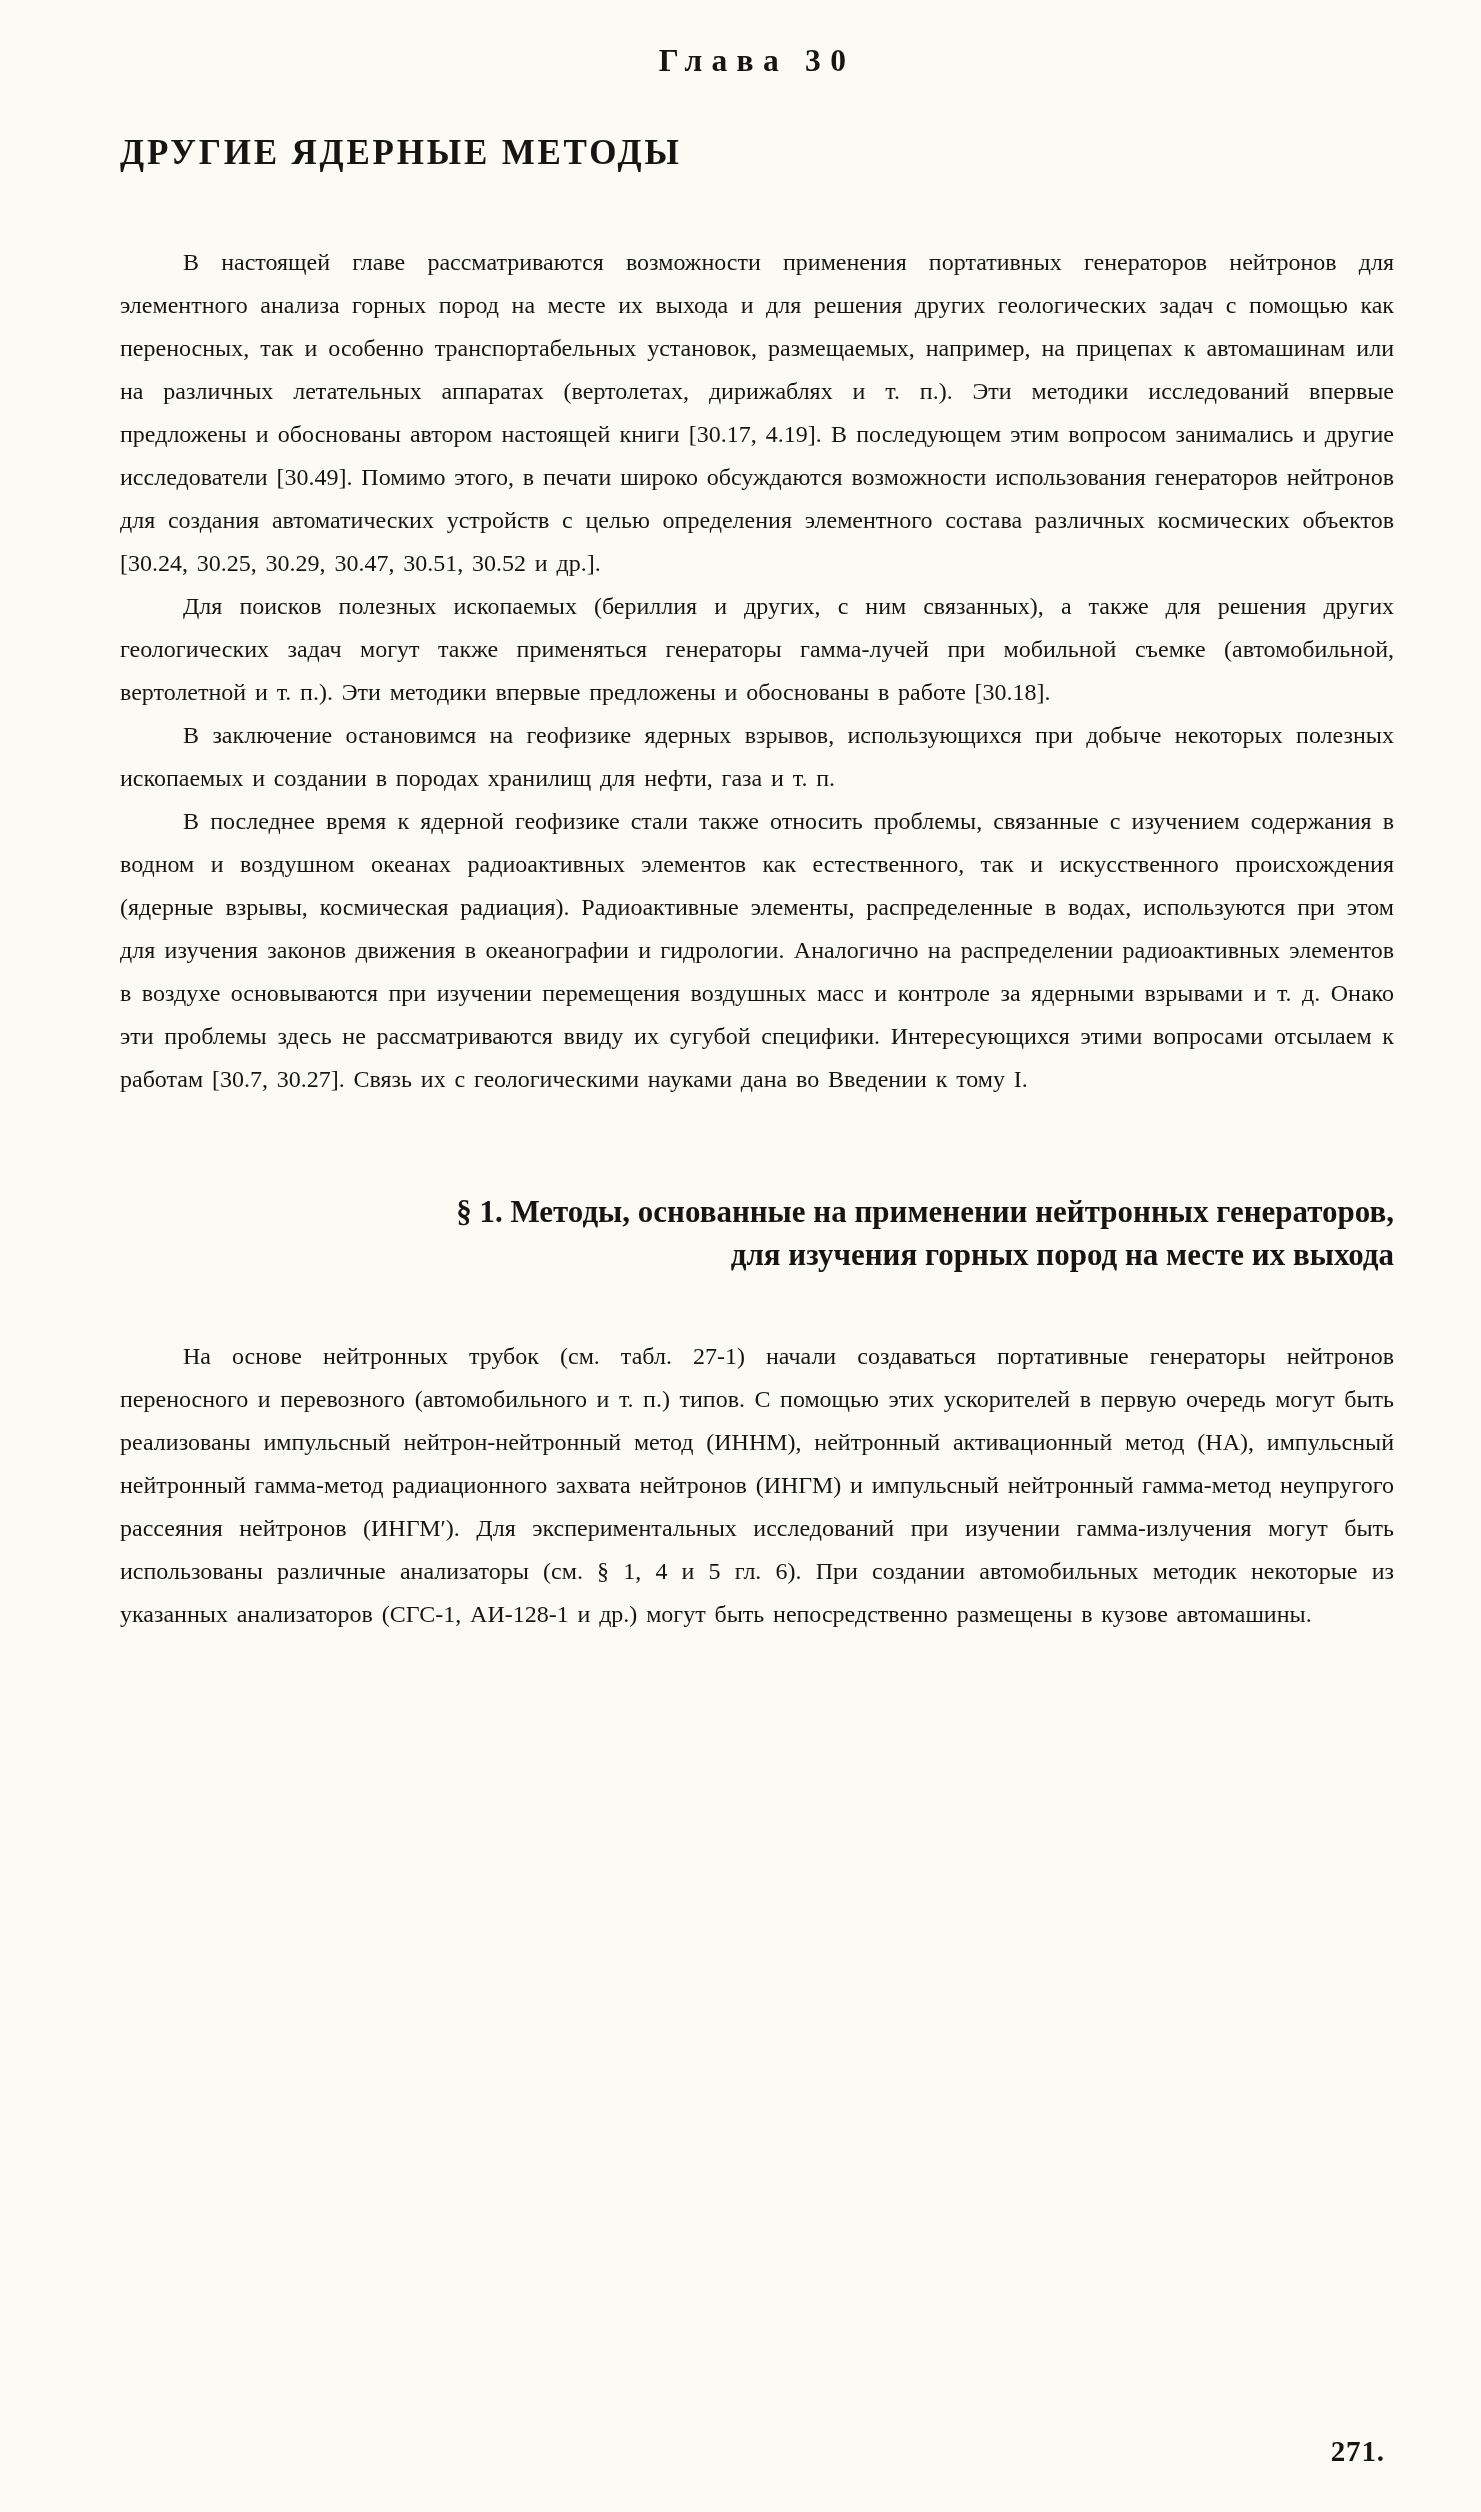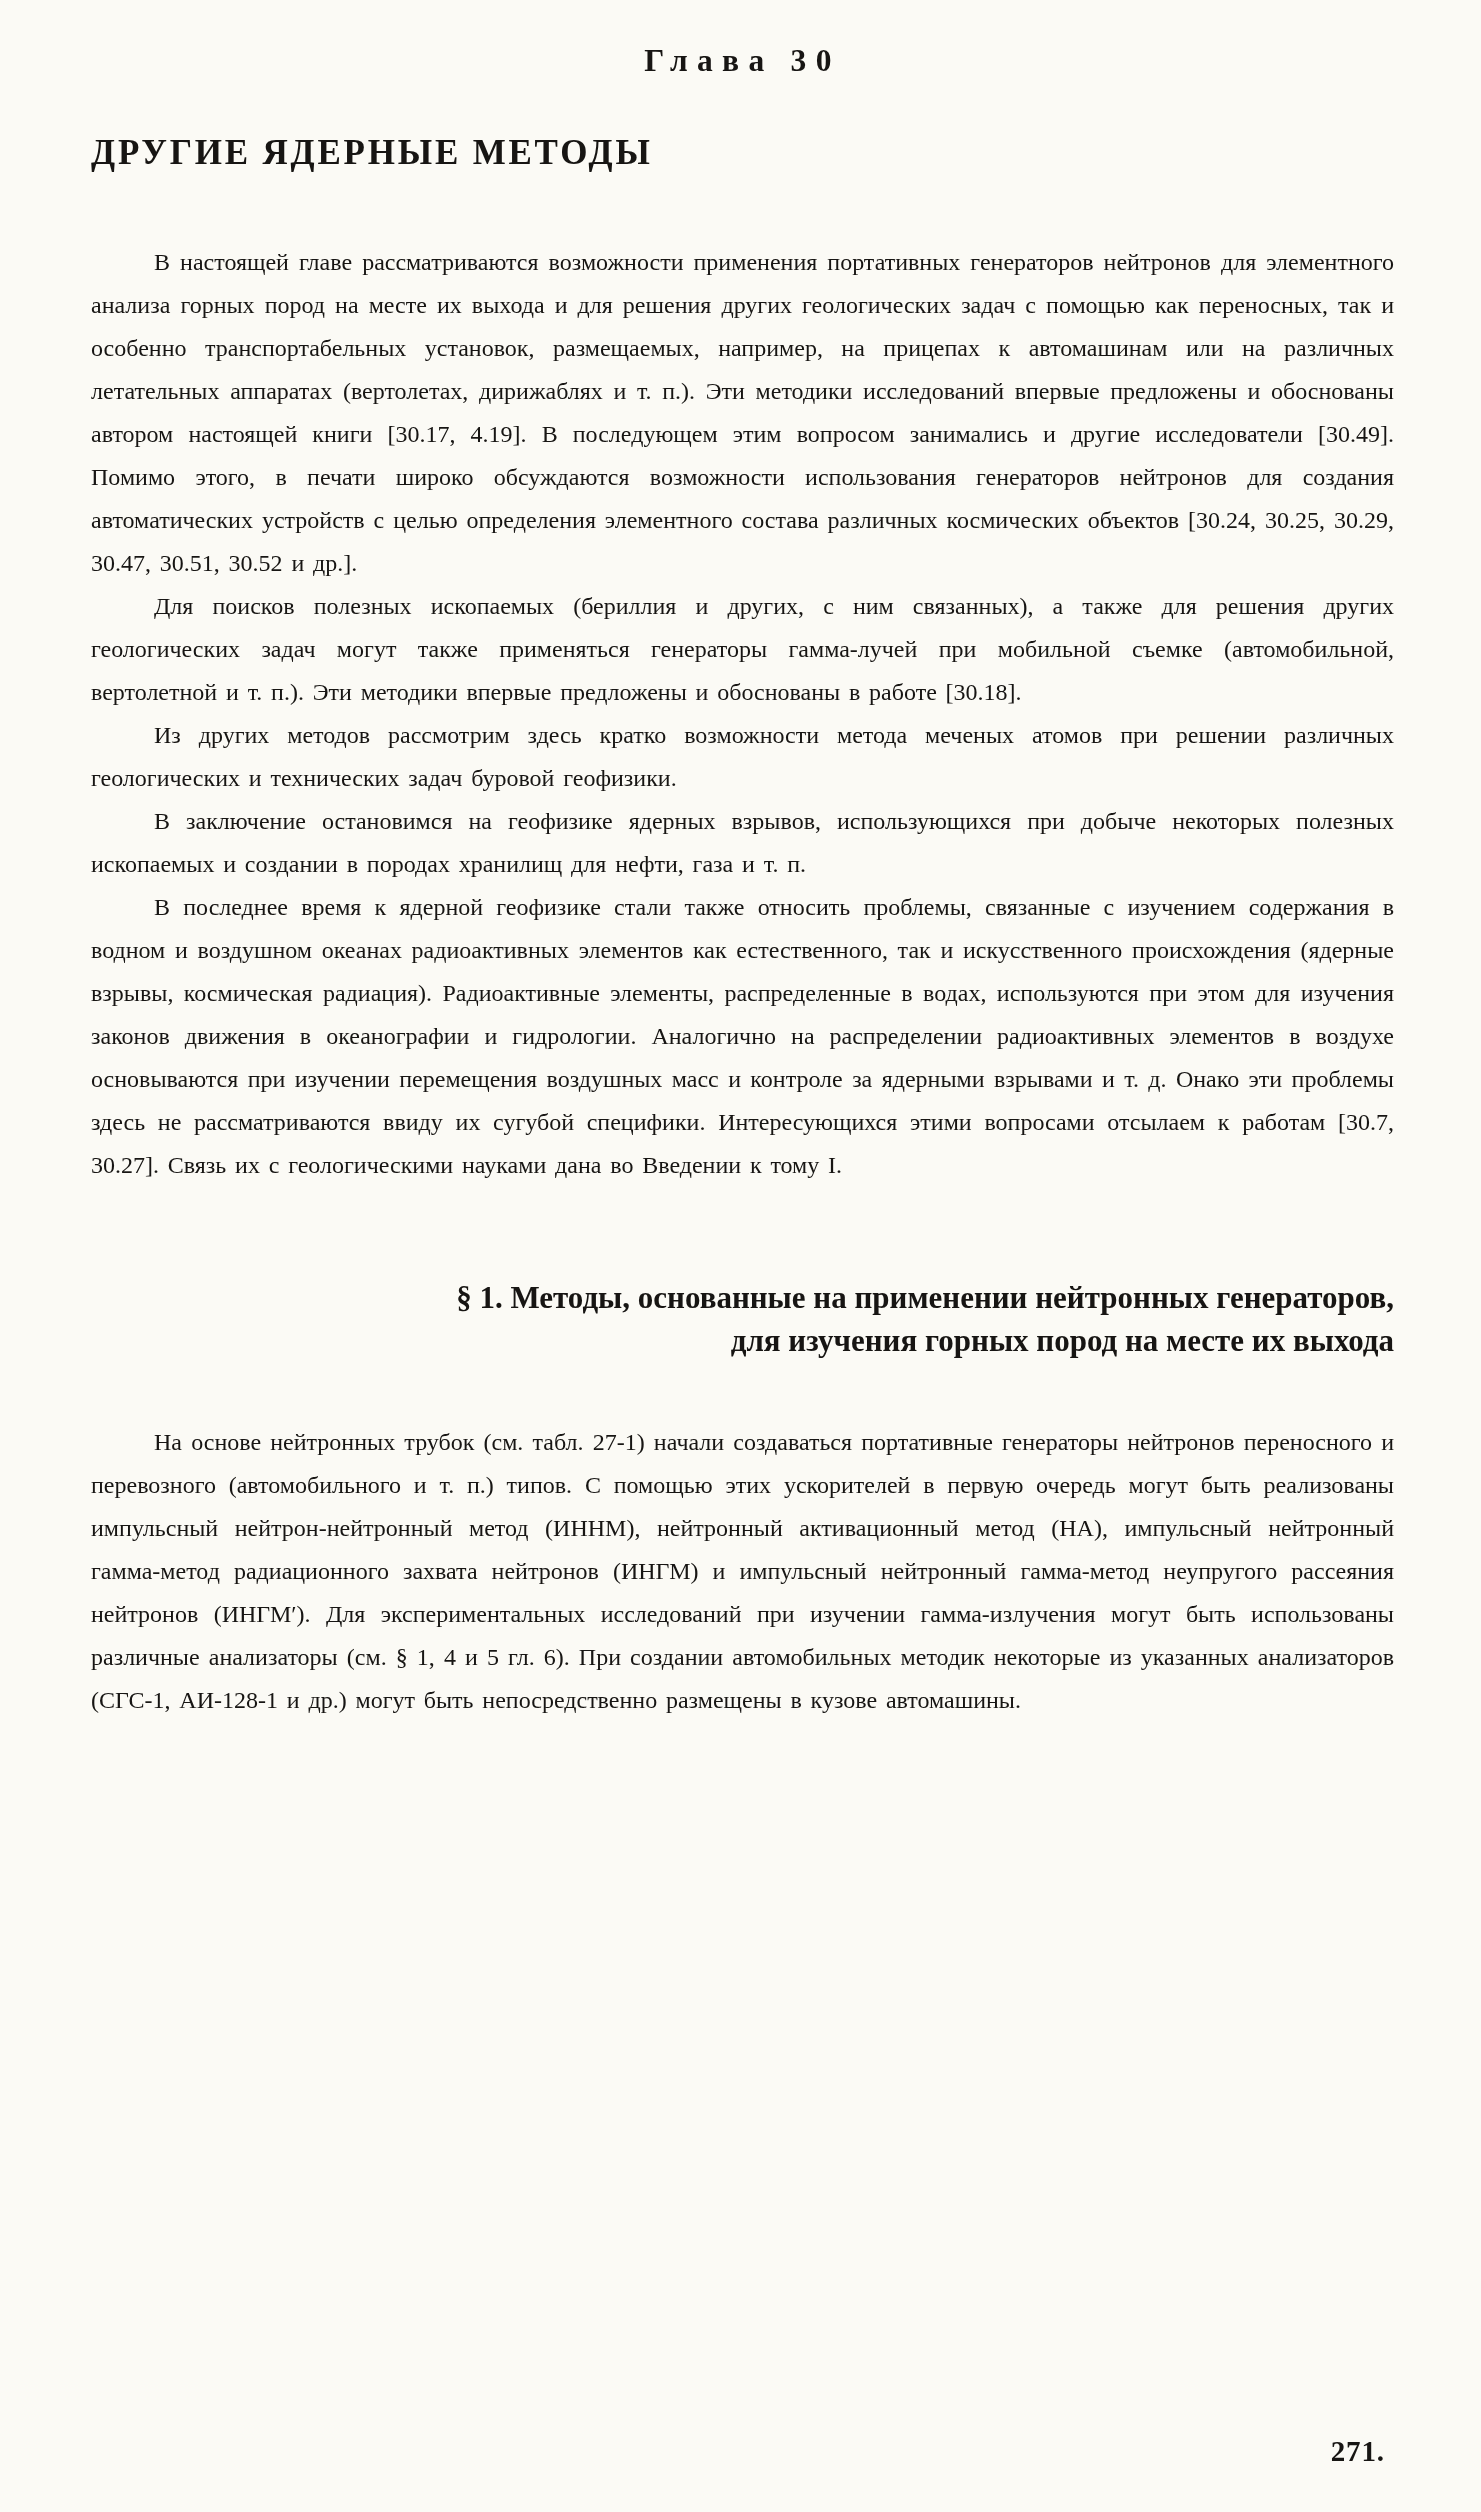--- a/index.html
+++ b/index.html
@@ -9,21 +9,21 @@
   }
   .page {
     position: relative;
     width: 1481px;
     height: 2512px;
     margin: 0 auto;
     background: #fbfaf5;
     color: #171513;
     font-family: "Liberation Serif", "DejaVu Serif", serif;
     box-sizing: border-box;
-    padding: 37px 87px 56px 91px;
+    padding: 37px 87px 56px 120px;
     overflow: hidden;
   }
   .chapter-label {
     text-align: center;
     font-size: 31.5px;
     font-weight: bold;
     letter-spacing: 9.3px;
     margin: 5.6px 0 0 0;
   }
   .chapter-title {
@@ -70,21 +70,20 @@
 
 <div class="page">
 
   <div class="chapter-label">Глава 30</div>
 
   <div class="chapter-title">ДРУГИЕ ЯДЕРНЫЕ МЕТОДЫ</div>
 
   <div class="body-text">
     <p class="para">В настоящей главе рассматриваются возможности применения портативных генераторов нейтронов для элементного анализа горных пород на месте их выхода и для решения других геологических задач с помощью как переносных, так и особенно транспортабельных установок, размещаемых, например, на прицепах к автомашинам или на различных летательных аппаратах (вертолетах, дирижаблях и т. п.). Эти методики исследований впервые предложены и обоснованы автором настоящей книги [30.17, 4.19]. В последующем этим вопросом занимались и другие исследователи [30.49]. Помимо этого, в печати широко обсуждаются возможности использования генераторов нейтронов для создания автоматических устройств с целью определения элементного состава различных космических объектов [30.24, 30.25, 30.29, 30.47, 30.51, 30.52 и др.].</p>
     <p class="para">Для поисков полезных ископаемых (бериллия и других, с ним связанных), а также для решения других геологических задач могут также применяться генераторы гамма-лучей при мобильной съемке (автомобильной, вертолетной и т. п.). Эти методики впервые предложены и обоснованы в работе [30.18].</p>
-    <p class="para">Из других методов рассмотрим здесь кратко возможности метода меченых атомов при решении различных геологических и технических задач буровой геофизики.</p>
     <p class="para">В заключение остановимся на геофизике ядерных взрывов, использующихся при добыче некоторых полезных ископаемых и создании в породах хранилищ для нефти, газа и т. п.</p>
     <p class="para">В последнее время к ядерной геофизике стали также относить проблемы, связанные с изучением содержания в водном и воздушном океанах радиоактивных элементов как естественного, так и искусственного происхождения (ядерные взрывы, космическая радиация). Радиоактивные элементы, распределенные в водах, используются при этом для изучения законов движения в океанографии и гидрологии. Аналогично на распределении радиоактивных элементов в воздухе основываются при изучении перемещения воздушных масс и контроле за ядерными взрывами и т. д. Онако эти проблемы здесь не рассматриваются ввиду их сугубой специфики. Интересующихся этими вопросами отсылаем к работам [30.7, 30.27]. Связь их с геологическими науками дана во Введении к тому I.</p>
   </div>
 
   <div class="section-heading">
     <div>§ 1. Методы, основанные на применении нейтронных генераторов,</div>
     <div>для изучения горных пород на месте их выхода</div>
   </div>
 
   <div>

